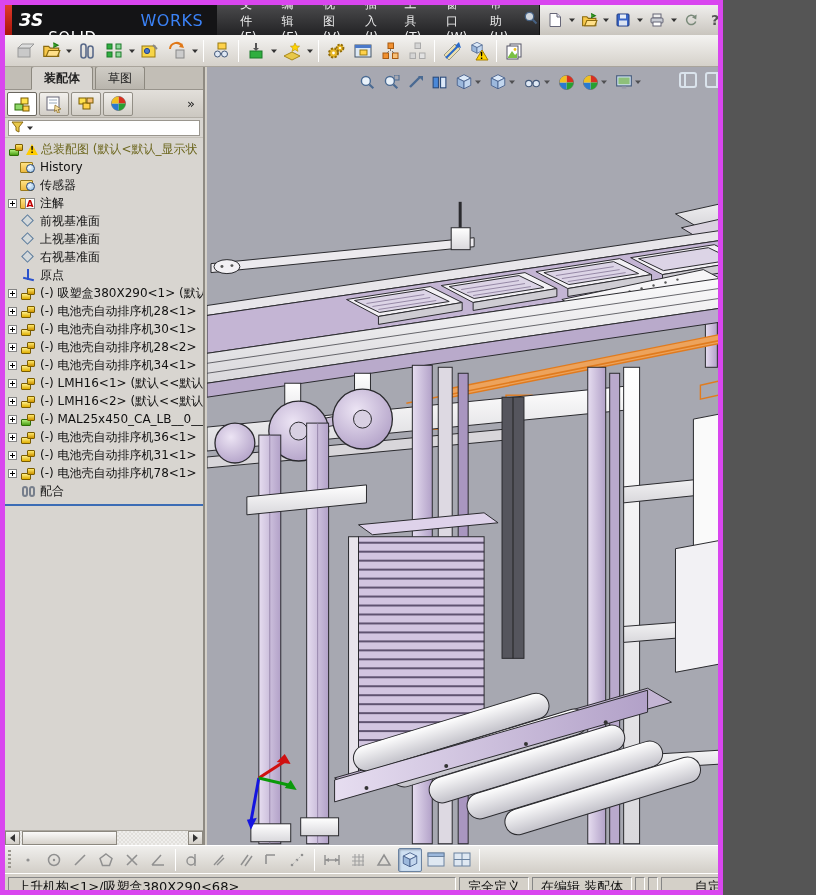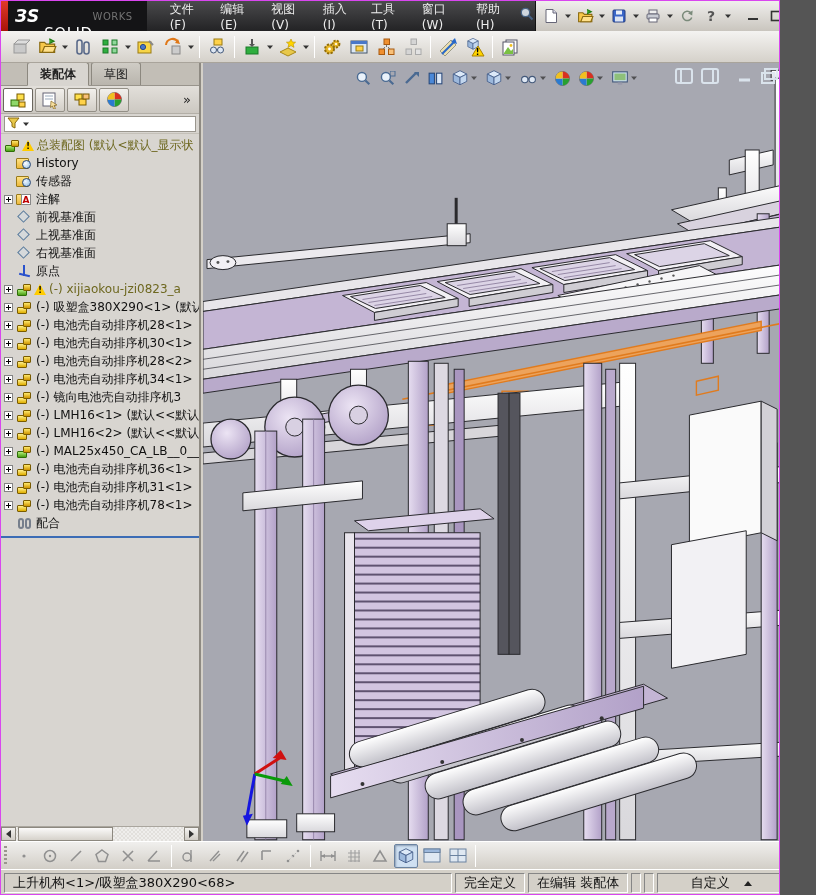--- a/index.html
+++ b/index.html
@@ -1,25 +1,25 @@
 <!DOCTYPE html>
 <html style="--viewport-bg: #a7a8b1; --model-lavender: #cbbcd9; --model-white: #f4f3f5; --highlight-orange: #e07b1e; --panel-bg: #d8d5d0; --chrome-bg: #d4d0c8; --splitter-blue: #3b6cb5; --titlebar-bg: #2e2e30;"><head>
 <meta charset="utf-8">
 <style>
   html,body{margin:0;padding:0;background:#555;}
   *{box-sizing:border-box;font-family:"DejaVu Sans","Liberation Sans",sans-serif;}
-  .app{position:relative;width:780px;height:895px;background:var(--chrome-bg,#d4d0c8);overflow:hidden;border:1px solid #d946ef;padding-left:9px;}
+  .app{position:relative;width:723px;height:895px;background:var(--chrome-bg,#d4d0c8);overflow:hidden;border:5px solid #d946ef;padding-left:9px;}
 
   
   .titlebar{position:absolute;left:0;top:0;width:816px;height:30px;background:linear-gradient(#4a4a4c,#232325);display:flex;align-items:center;}
   .logo{display:flex;align-items:center;height:30px;padding:0 14px 0 0;background:#141416;}
   .logo-red{width:7px;height:30px;background:linear-gradient(#e03a2a,#a81408);margin-right:7px;}
   .logo-glyph{color:#fff;font-style:italic;font-weight:bold;font-size:17px;margin-right:5px;}
   .logo-bold{color:#fff;font-weight:normal;font-size:15px;letter-spacing:.5px;margin-top:35px;}
-  .logo-rest{color:#737373;font-size:10px;letter-spacing:.5px;}
+  .logo-rest{color:#3b82f6;font-size:16px;letter-spacing:.5px;margin-left:44px;}
   .menus{display:flex;margin-left:12px;}
   .menu-item{color:#ececec;font-size:12px;padding:5px 11px;cursor:default;}
   .tb-search{margin-left:2px;opacity:.85;}
   .quickbar{margin-left:auto;height:30px;display:flex;align-items:center;gap:2px;padding:0 4px;background:linear-gradient(#f0efed,#c9c5be);border-left:1px solid #111;}
   .qbtn{width:22px;height:22px;display:flex;align-items:center;justify-content:center;border:1px solid transparent;border-radius:2px;}
   .ddn{width:8px;height:8px;display:inline-block;}
   .winctl{display:flex;align-items:center;gap:6px;margin:0 6px 0 10px;}
   .wc{width:17px;height:15px;display:flex;align-items:center;justify-content:center;}
 
   
@@ -503,26 +503,20 @@
           <span class="tree-label">右视基准面</span>
         </div>
 
         <div class="tree-row">
           <span class="expander"></span>
           <span class="ticon origin"></span>
 
           <span class="tree-label">原点</span>
         </div>
 
-        <div class="tree-row">
-          <span class="expander plus"></span>
-          <span class="ticon subassy"></span>
-          <span class="warnb warn"></span>
-          <span class="tree-label olive">(-) xijiaokou-jzi0823_a</span>
-        </div>
 
         <div class="tree-row">
           <span class="expander plus"></span>
           <span class="ticon part"></span>
 
           <span class="tree-label">(-) 吸塑盒380X290&lt;1&gt; (默认</span>
         </div>
 
         <div class="tree-row">
           <span class="expander plus"></span>
@@ -545,26 +539,20 @@
           <span class="tree-label">(-) 电池壳自动排序机28&lt;2&gt;</span>
         </div>
 
         <div class="tree-row">
           <span class="expander plus"></span>
           <span class="ticon part"></span>
 
           <span class="tree-label">(-) 电池壳自动排序机34&lt;1&gt;</span>
         </div>
 
-        <div class="tree-row">
-          <span class="expander plus"></span>
-          <span class="ticon part"></span>
-
-          <span class="tree-label">(-) 镜向电池壳自动排序机3</span>
-        </div>
 
         <div class="tree-row">
           <span class="expander plus"></span>
           <span class="ticon part"></span>
 
           <span class="tree-label">(-) LMH16&lt;1&gt; (默认&lt;&lt;默认&gt;_</span>
         </div>
 
         <div class="tree-row">
           <span class="expander plus"></span>

